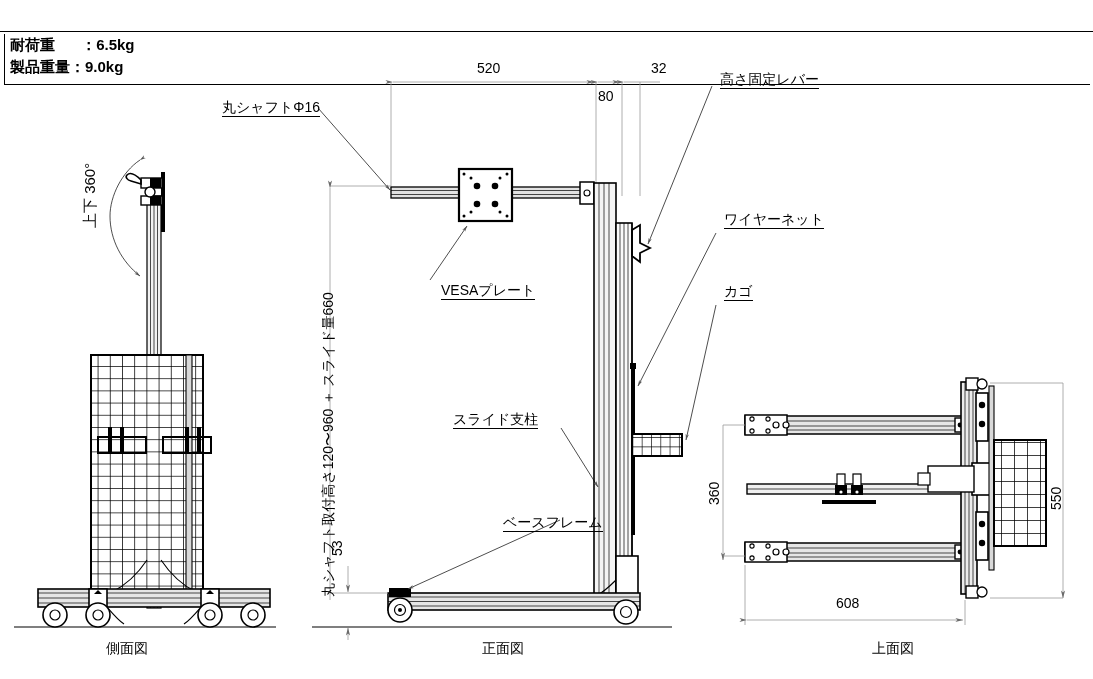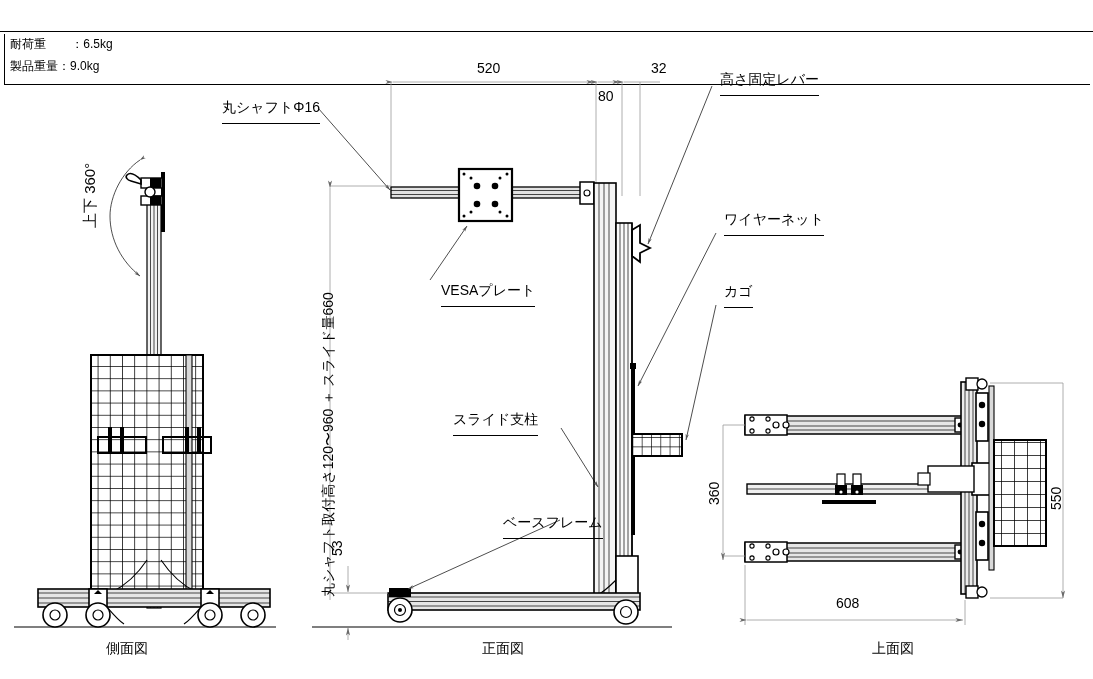--- a/index.html
+++ b/index.html
@@ -19,33 +19,33 @@
     position:absolute;left:0;top:31px;width:1093px;height:0;
     border-top:1px solid #000;
   }
 
   
   .spec-box{
     position:absolute;left:4px;top:34px;width:1085px;height:50px;
     border:1px solid #000;border-top:none;border-right:none;
   }
   .spec-line{
-    position:absolute;left:10px;font-size:12px;white-space:nowrap;
+    position:absolute;left:10px;font-size:15px;white-space:nowrap;font-weight:bold;
   }
   .spec-line.l0{top:36px;}
   .spec-line.l1{top:58px;}
   .spec-key{display:inline-block;}
   .spec-sep{display:inline-block;}
 
   
   .lbl{
     position:absolute;font-size:14px;white-space:nowrap;
     line-height:1.1;
   }
-  .lbl.u{border-bottom:1px solid #000;padding-bottom:8px;}
+  .lbl.u{border-bottom:1px solid #000;padding-bottom:1px;}
   .dim{
     position:absolute;font-size:14px;white-space:nowrap;
     font-family:"Liberation Sans",sans-serif;
   }
   .vtext{
     position:absolute;font-size:13px;white-space:nowrap;
     transform-origin:0 0;transform:rotate(-90deg);
   }
   .vtext.d{font-size:14px;}
 

